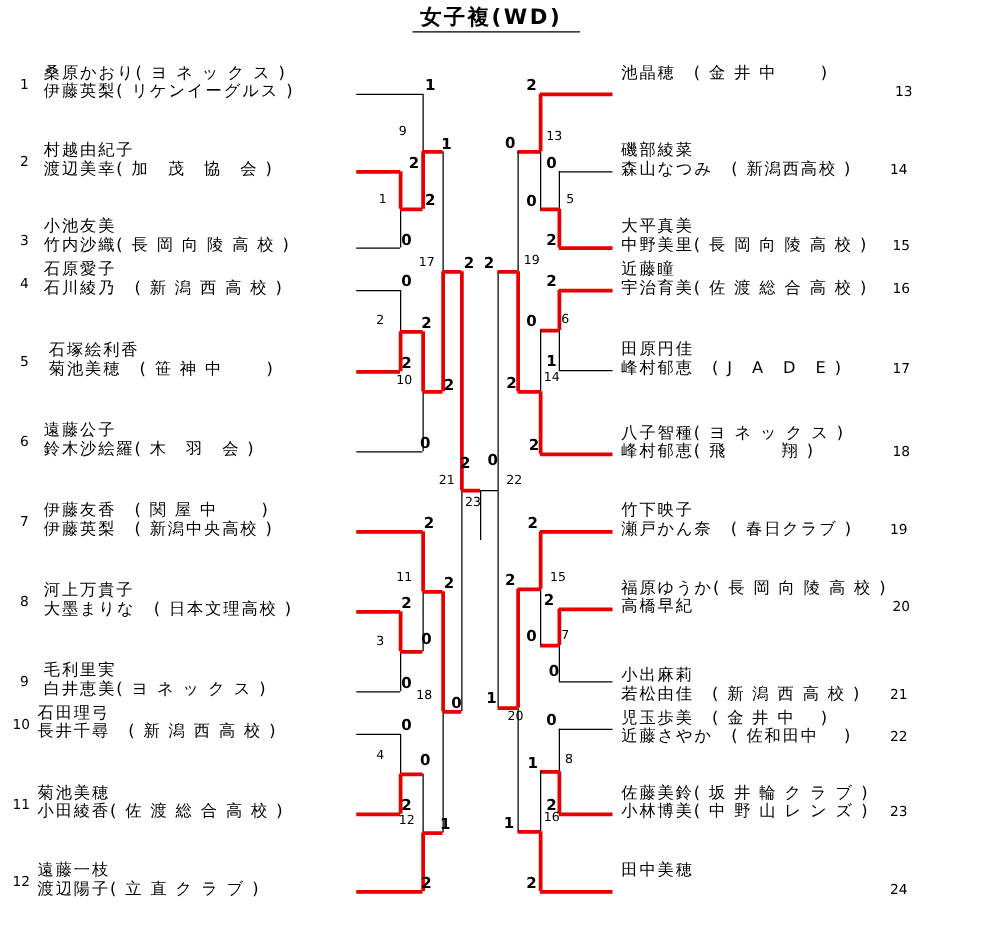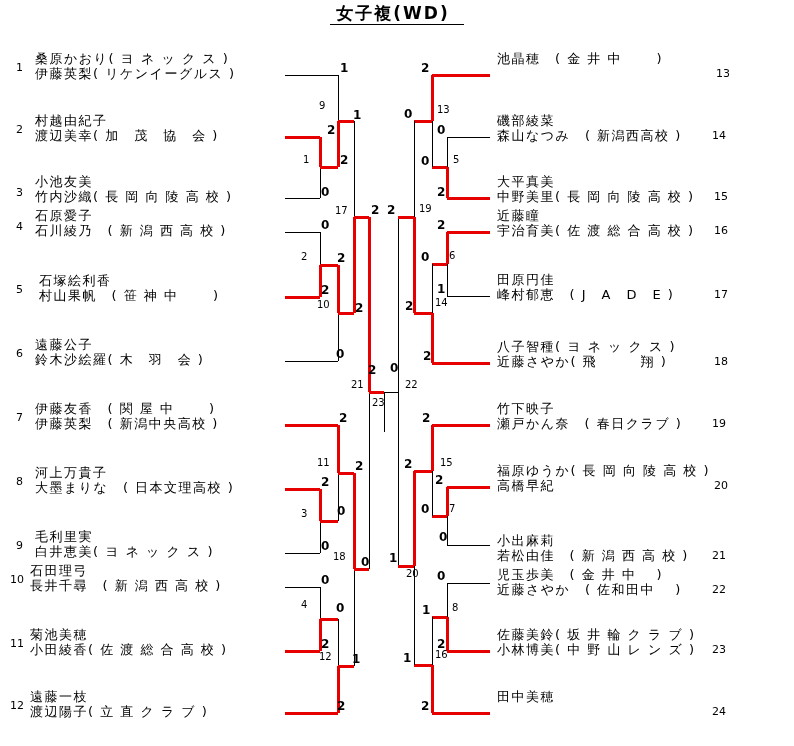--- a/index.html
+++ b/index.html
@@ -134,21 +134,21 @@
         <div class="prow">竹内沙織( 長 岡 向 陵 高 校 )</div>
       </div>
       <div class="seed" style="left: 16px; top: 186px;">3</div>
       <div class="entry" style="left: 35px; top: 208px;">
         <div class="prow">石原愛子</div>
         <div class="prow">石川綾乃　( 新 潟 西 高 校 )</div>
       </div>
       <div class="seed" style="left: 16px; top: 220px;">4</div>
       <div class="entry" style="left: 39px; top: 273px;">
         <div class="prow">石塚絵利香</div>
-        <div class="prow">村山果帆　( 笹 神 中　　 )</div>
+        <div class="prow">菊池美穂　( 笹 神 中　　 )</div>
       </div>
       <div class="seed" style="left: 16px; top: 283px;">5</div>
       <div class="entry" style="left: 35px; top: 337px;">
         <div class="prow">遠藤公子</div>
         <div class="prow">鈴木沙絵羅( 木　羽　会 )</div>
       </div>
       <div class="seed" style="left: 16px; top: 347px;">6</div>
       <div class="entry" style="left: 35px; top: 401px;">
         <div class="prow">伊藤友香　( 関 屋 中　　 )</div>
         <div class="prow">伊藤英梨　( 新潟中央高校 )</div>
@@ -198,21 +198,21 @@
         <div class="prow">宇治育美( 佐 渡 総 合 高 校 )</div>
       </div>
       <div class="seed" style="left: 714px; top: 224px;">16</div>
       <div class="entry" style="left: 497px; top: 272px;">
         <div class="prow">田原円佳</div>
         <div class="prow">峰村郁恵　( J　A　D　E )</div>
       </div>
       <div class="seed" style="left: 714px; top: 288px;">17</div>
       <div class="entry" style="left: 497px; top: 339px;">
         <div class="prow">八子智種( ヨ ネ ッ ク ス )</div>
-        <div class="prow">近藤さやか( 飛　　　翔 )</div>
+        <div class="prow">峰村郁恵( 飛　　　翔 )</div>
       </div>
       <div class="seed" style="left: 714px; top: 355px;">18</div>
       <div class="entry" style="left: 497px; top: 401px;">
         <div class="prow">竹下映子</div>
         <div class="prow">瀬戸かん奈　( 春日クラブ )</div>
       </div>
       <div class="seed" style="left: 712px; top: 417px;">19</div>
       <div class="entry" style="left: 497px; top: 463px;">
         <div class="prow">福原ゆうか( 長 岡 向 陵 高 校 )</div>
         <div class="prow">高橋早紀</div>

